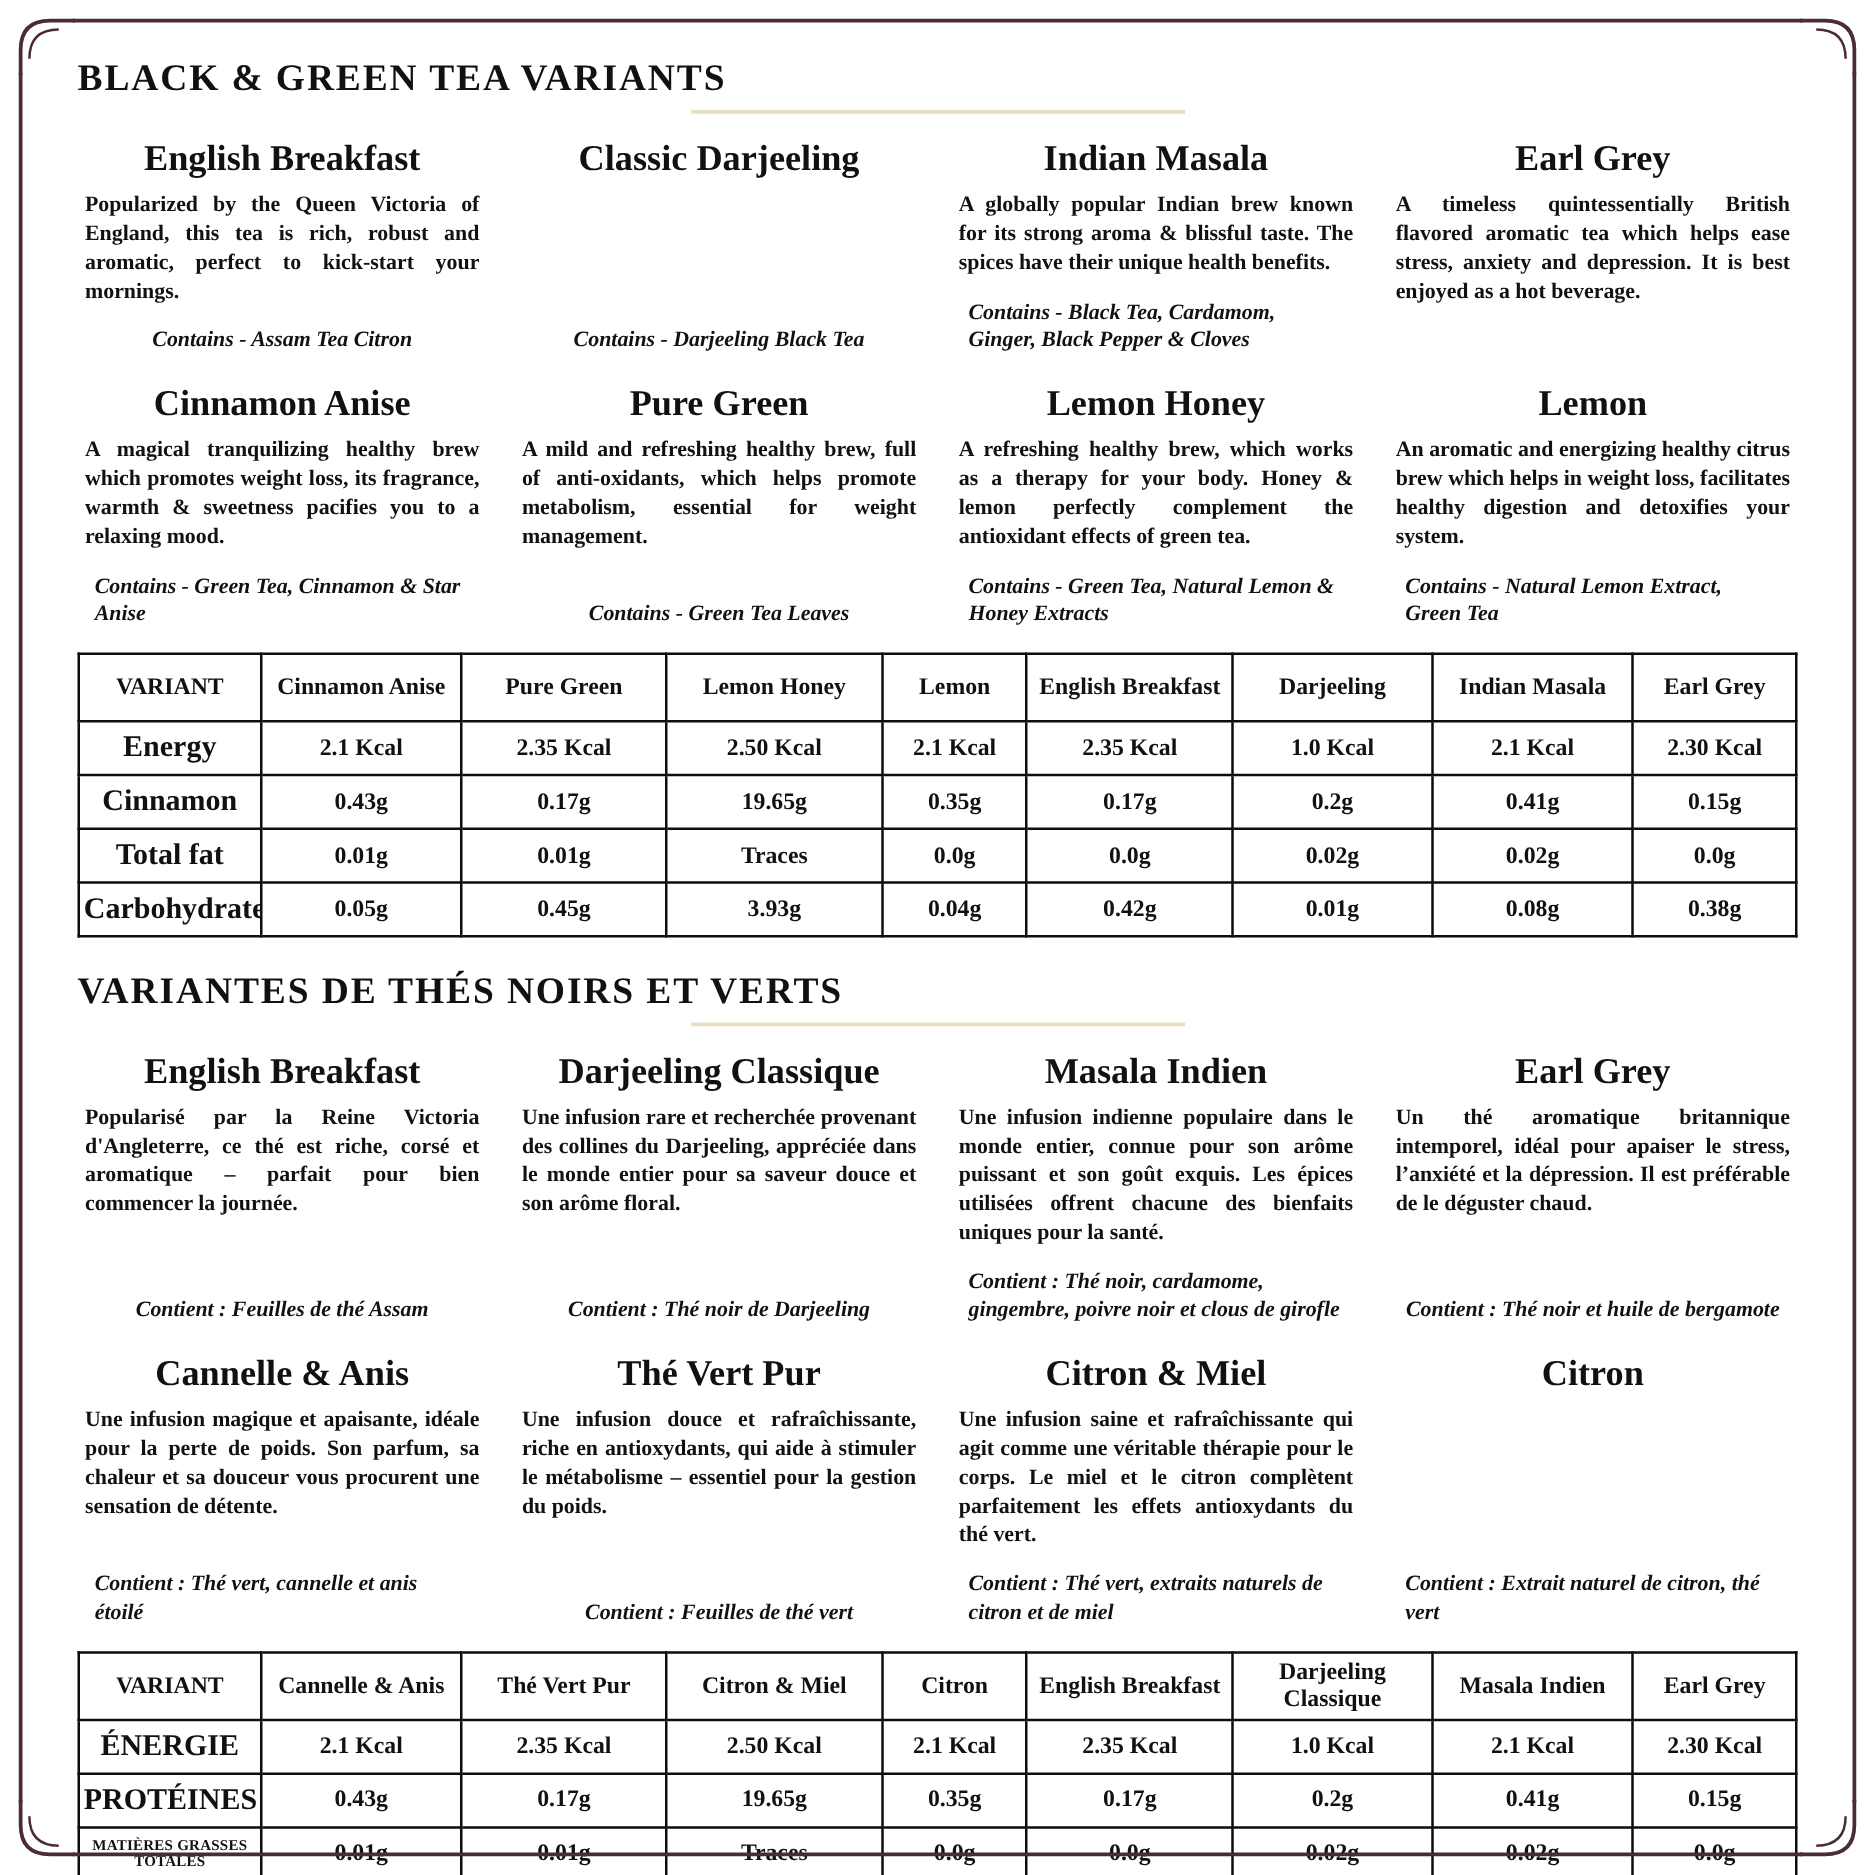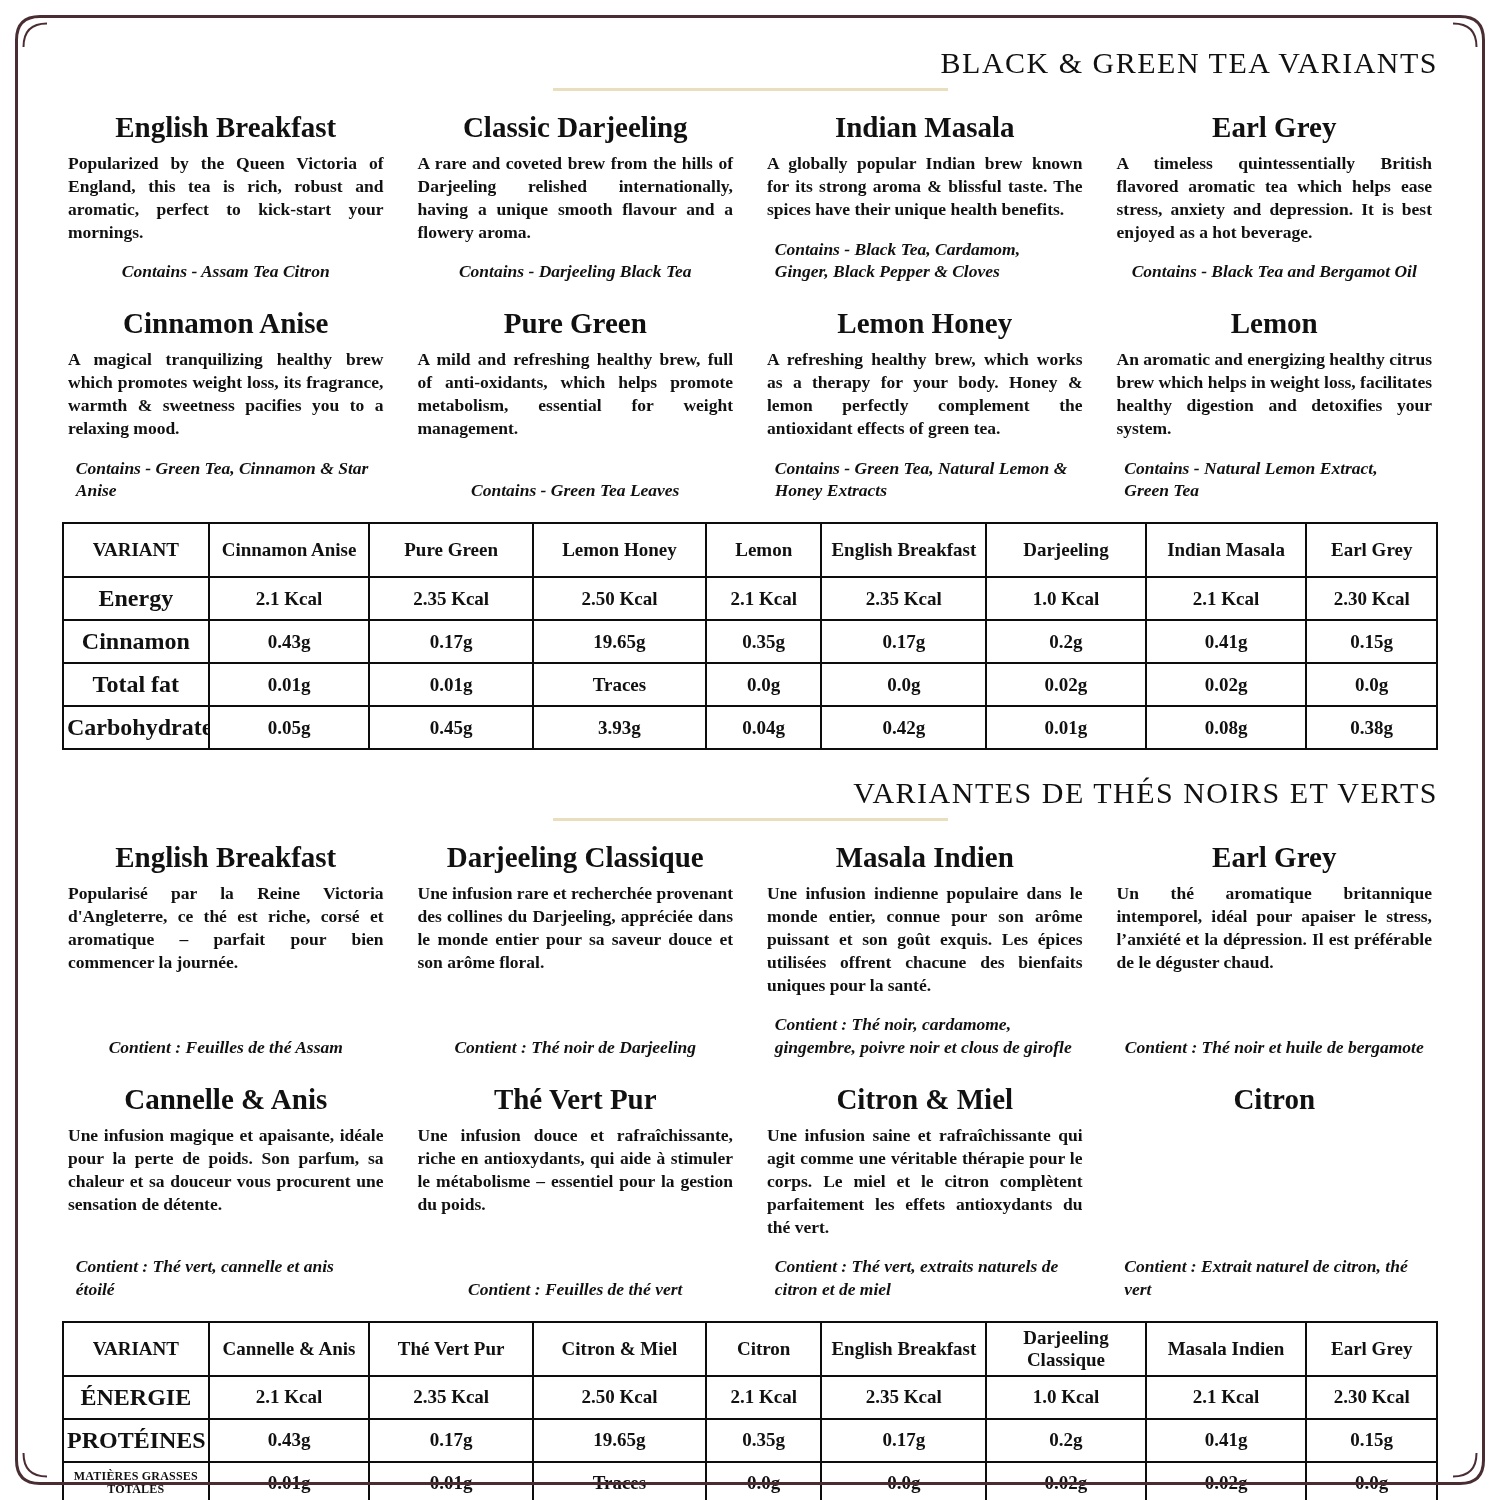--- a/index.html
+++ b/index.html
@@ -27,23 +27,23 @@
   .edge.bottom{bottom:15px;left:58px;right:58px;height:2.6px;}
   .edge.left{left:15px;top:58px;bottom:58px;width:2.6px;}
   .edge.right{right:15px;top:58px;bottom:58px;width:2.6px;}
   .corner{position:absolute;width:46px;height:46px;}
   .corner.tl{top:14px;left:14px;}
   .corner.tr{top:14px;right:14px;transform:scaleX(-1);}
   .corner.bl{bottom:14px;left:14px;transform:scaleY(-1);}
   .corner.br{bottom:14px;right:14px;transform:scale(-1,-1);}
 
   h1.section-title{
-    text-align:right;
+    text-align:left;
     font-size:30px;
-    font-weight:normal;
+    font-weight:bold;
     letter-spacing:1.5px;
     margin:16px 0 8px;
   }
   .rule{
     width:395px;height:3px;
     background:var(--gold);
     margin:0 auto 16px;
   }
   .cards{
     display:grid;
@@ -125,32 +125,30 @@
     <h1 class="section-title">BLACK &amp; GREEN TEA VARIANTS</h1>
     <div class="rule"></div>
     <div class="cards" id="cards-en">
         <div class="card">
           <h2 class="tea-title">English Breakfast</h2>
           <p class="desc">Popularized by the Queen Victoria of England, this tea is rich, robust and aromatic, perfect to kick-start your mornings.</p>
           <p class="contains">Contains - Assam Tea Citron</p>
         </div>
         <div class="card">
           <h2 class="tea-title">Classic Darjeeling</h2>
-          <p class="desc">A rare and coveted brew from the hills of Darjeeling relished internationally, having a unique smooth flavour and a flowery aroma.</p>
           <p class="contains">Contains - Darjeeling Black Tea</p>
         </div>
         <div class="card">
           <h2 class="tea-title">Indian Masala</h2>
           <p class="desc">A globally popular Indian brew known for its strong aroma &amp; blissful taste. The spices have their unique health benefits.</p>
           <p class="contains">Contains - Black Tea, Cardamom, Ginger, Black Pepper &amp; Cloves</p>
         </div>
         <div class="card">
           <h2 class="tea-title">Earl Grey</h2>
           <p class="desc">A timeless quintessentially British flavored aromatic tea which helps ease stress, anxiety and depression. It is best enjoyed as a hot beverage.</p>
-          <p class="contains">Contains - Black Tea and Bergamot Oil</p>
         </div>
         <div class="card">
           <h2 class="tea-title">Cinnamon Anise</h2>
           <p class="desc">A magical tranquilizing healthy brew which promotes weight loss, its fragrance, warmth &amp; sweetness pacifies you to a relaxing mood.</p>
           <p class="contains">Contains - Green Tea, Cinnamon &amp; Star Anise</p>
         </div>
         <div class="card">
           <h2 class="tea-title">Pure Green</h2>
           <p class="desc">A mild and refreshing healthy brew, full of anti-oxidants, which helps promote metabolism, essential for weight management.</p>
           <p class="contains">Contains - Green Tea Leaves</p>

